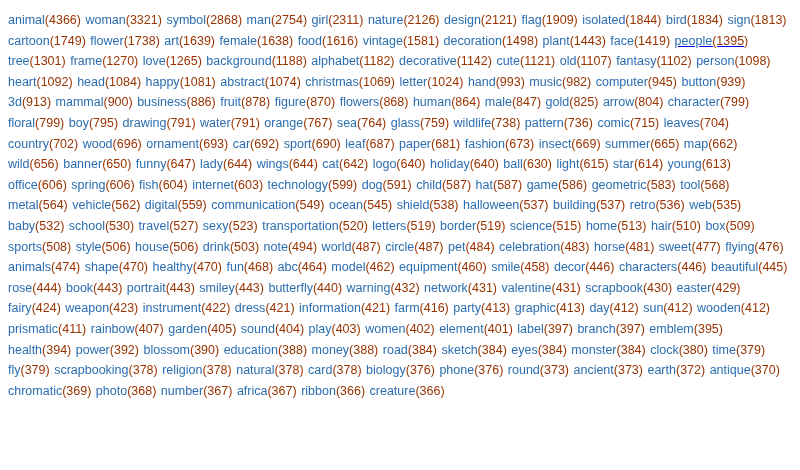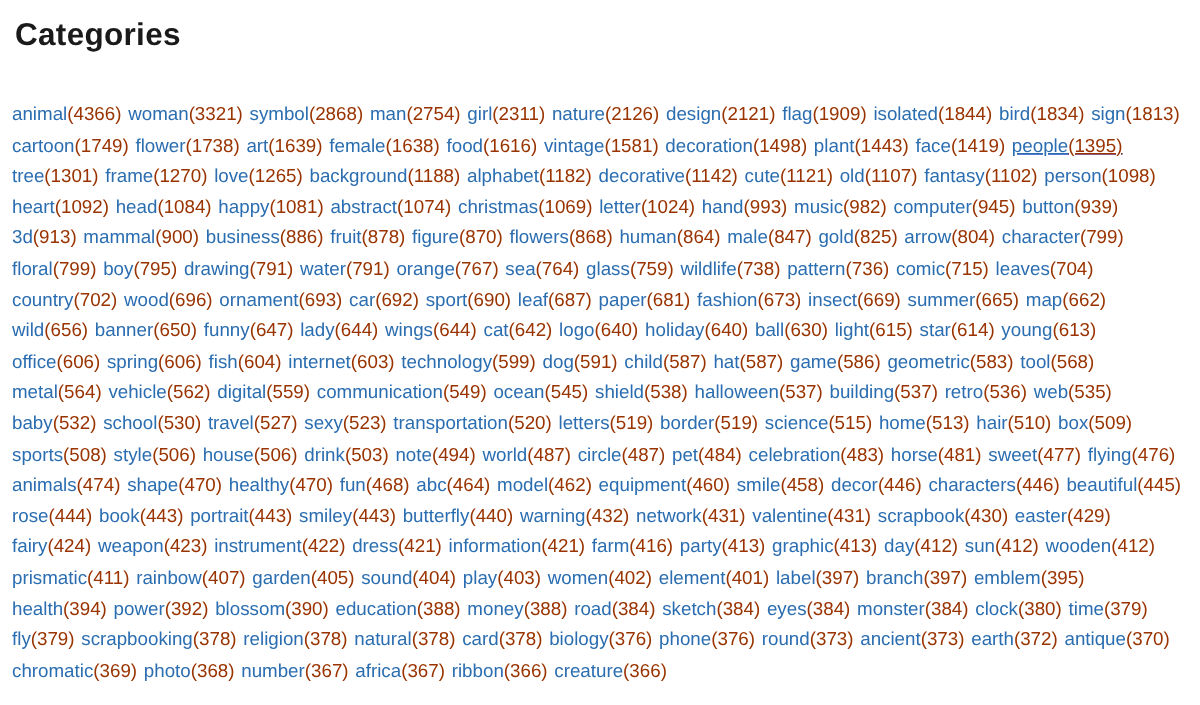--- a/index.html
+++ b/index.html
@@ -29,21 +29,20 @@
   }
   a.tag {
     text-decoration: none;
     white-space: nowrap;
     cursor: pointer;
   }
   a.tag .tag-name { color: var(--tag-color, #2a6db0); }
   a.tag .tag-count { color: var(--count-color, #993300); }
   a.tag.highlighted { text-decoration: underline; }
   a.tag.highlighted .tag-name,
-  a.tag.highlighted .tag-count { text-decoration: underline; }
+  a.tag.highlighted .tag-count { }
 </style>
 </head>
 <body>
 
 <div class="page">
-  <h1 class="page-title">Categories</h1>
   <div class="tag-cloud" id="tag-cloud"><a href="#" class="tag"><span class="tag-name">animal</span><span class="tag-count">(4366)</span></a> <a href="#" class="tag"><span class="tag-name">woman</span><span class="tag-count">(3321)</span></a> <a href="#" class="tag"><span class="tag-name">symbol</span><span class="tag-count">(2868)</span></a> <a href="#" class="tag"><span class="tag-name">man</span><span class="tag-count">(2754)</span></a> <a href="#" class="tag"><span class="tag-name">girl</span><span class="tag-count">(2311)</span></a> <a href="#" class="tag"><span class="tag-name">nature</span><span class="tag-count">(2126)</span></a> <a href="#" class="tag"><span class="tag-name">design</span><span class="tag-count">(2121)</span></a> <a href="#" class="tag"><span class="tag-name">flag</span><span class="tag-count">(1909)</span></a> <a href="#" class="tag"><span class="tag-name">isolated</span><span class="tag-count">(1844)</span></a> <a href="#" class="tag"><span class="tag-name">bird</span><span class="tag-count">(1834)</span></a> <a href="#" class="tag"><span class="tag-name">sign</span><span class="tag-count">(1813)</span></a> <a href="#" class="tag"><span class="tag-name">cartoon</span><span class="tag-count">(1749)</span></a> <a href="#" class="tag"><span class="tag-name">flower</span><span class="tag-count">(1738)</span></a> <a href="#" class="tag"><span class="tag-name">art</span><span class="tag-count">(1639)</span></a> <a href="#" class="tag"><span class="tag-name">female</span><span class="tag-count">(1638)</span></a> <a href="#" class="tag"><span class="tag-name">food</span><span class="tag-count">(1616)</span></a> <a href="#" class="tag"><span class="tag-name">vintage</span><span class="tag-count">(1581)</span></a> <a href="#" class="tag"><span class="tag-name">decoration</span><span class="tag-count">(1498)</span></a> <a href="#" class="tag"><span class="tag-name">plant</span><span class="tag-count">(1443)</span></a> <a href="#" class="tag"><span class="tag-name">face</span><span class="tag-count">(1419)</span></a> <a href="#" class="tag highlighted"><span class="tag-name">people</span><span class="tag-count">(1395)</span></a> <a href="#" class="tag"><span class="tag-name">tree</span><span class="tag-count">(1301)</span></a> <a href="#" class="tag"><span class="tag-name">frame</span><span class="tag-count">(1270)</span></a> <a href="#" class="tag"><span class="tag-name">love</span><span class="tag-count">(1265)</span></a> <a href="#" class="tag"><span class="tag-name">background</span><span class="tag-count">(1188)</span></a> <a href="#" class="tag"><span class="tag-name">alphabet</span><span class="tag-count">(1182)</span></a> <a href="#" class="tag"><span class="tag-name">decorative</span><span class="tag-count">(1142)</span></a> <a href="#" class="tag"><span class="tag-name">cute</span><span class="tag-count">(1121)</span></a> <a href="#" class="tag"><span class="tag-name">old</span><span class="tag-count">(1107)</span></a> <a href="#" class="tag"><span class="tag-name">fantasy</span><span class="tag-count">(1102)</span></a> <a href="#" class="tag"><span class="tag-name">person</span><span class="tag-count">(1098)</span></a> <a href="#" class="tag"><span class="tag-name">heart</span><span class="tag-count">(1092)</span></a> <a href="#" class="tag"><span class="tag-name">head</span><span class="tag-count">(1084)</span></a> <a href="#" class="tag"><span class="tag-name">happy</span><span class="tag-count">(1081)</span></a> <a href="#" class="tag"><span class="tag-name">abstract</span><span class="tag-count">(1074)</span></a> <a href="#" class="tag"><span class="tag-name">christmas</span><span class="tag-count">(1069)</span></a> <a href="#" class="tag"><span class="tag-name">letter</span><span class="tag-count">(1024)</span></a> <a href="#" class="tag"><span class="tag-name">hand</span><span class="tag-count">(993)</span></a> <a href="#" class="tag"><span class="tag-name">music</span><span class="tag-count">(982)</span></a> <a href="#" class="tag"><span class="tag-name">computer</span><span class="tag-count">(945)</span></a> <a href="#" class="tag"><span class="tag-name">button</span><span class="tag-count">(939)</span></a> <a href="#" class="tag"><span class="tag-name">3d</span><span class="tag-count">(913)</span></a> <a href="#" class="tag"><span class="tag-name">mammal</span><span class="tag-count">(900)</span></a> <a href="#" class="tag"><span class="tag-name">business</span><span class="tag-count">(886)</span></a> <a href="#" class="tag"><span class="tag-name">fruit</span><span class="tag-count">(878)</span></a> <a href="#" class="tag"><span class="tag-name">figure</span><span class="tag-count">(870)</span></a> <a href="#" class="tag"><span class="tag-name">flowers</span><span class="tag-count">(868)</span></a> <a href="#" class="tag"><span class="tag-name">human</span><span class="tag-count">(864)</span></a> <a href="#" class="tag"><span class="tag-name">male</span><span class="tag-count">(847)</span></a> <a href="#" class="tag"><span class="tag-name">gold</span><span class="tag-count">(825)</span></a> <a href="#" class="tag"><span class="tag-name">arrow</span><span class="tag-count">(804)</span></a> <a href="#" class="tag"><span class="tag-name">character</span><span class="tag-count">(799)</span></a> <a href="#" class="tag"><span class="tag-name">floral</span><span class="tag-count">(799)</span></a> <a href="#" class="tag"><span class="tag-name">boy</span><span class="tag-count">(795)</span></a> <a href="#" class="tag"><span class="tag-name">drawing</span><span class="tag-count">(791)</span></a> <a href="#" class="tag"><span class="tag-name">water</span><span class="tag-count">(791)</span></a> <a href="#" class="tag"><span class="tag-name">orange</span><span class="tag-count">(767)</span></a> <a href="#" class="tag"><span class="tag-name">sea</span><span class="tag-count">(764)</span></a> <a href="#" class="tag"><span class="tag-name">glass</span><span class="tag-count">(759)</span></a> <a href="#" class="tag"><span class="tag-name">wildlife</span><span class="tag-count">(738)</span></a> <a href="#" class="tag"><span class="tag-name">pattern</span><span class="tag-count">(736)</span></a> <a href="#" class="tag"><span class="tag-name">comic</span><span class="tag-count">(715)</span></a> <a href="#" class="tag"><span class="tag-name">leaves</span><span class="tag-count">(704)</span></a> <a href="#" class="tag"><span class="tag-name">country</span><span class="tag-count">(702)</span></a> <a href="#" class="tag"><span class="tag-name">wood</span><span class="tag-count">(696)</span></a> <a href="#" class="tag"><span class="tag-name">ornament</span><span class="tag-count">(693)</span></a> <a href="#" class="tag"><span class="tag-name">car</span><span class="tag-count">(692)</span></a> <a href="#" class="tag"><span class="tag-name">sport</span><span class="tag-count">(690)</span></a> <a href="#" class="tag"><span class="tag-name">leaf</span><span class="tag-count">(687)</span></a> <a href="#" class="tag"><span class="tag-name">paper</span><span class="tag-count">(681)</span></a> <a href="#" class="tag"><span class="tag-name">fashion</span><span class="tag-count">(673)</span></a> <a href="#" class="tag"><span class="tag-name">insect</span><span class="tag-count">(669)</span></a> <a href="#" class="tag"><span class="tag-name">summer</span><span class="tag-count">(665)</span></a> <a href="#" class="tag"><span class="tag-name">map</span><span class="tag-count">(662)</span></a> <a href="#" class="tag"><span class="tag-name">wild</span><span class="tag-count">(656)</span></a> <a href="#" class="tag"><span class="tag-name">banner</span><span class="tag-count">(650)</span></a> <a href="#" class="tag"><span class="tag-name">funny</span><span class="tag-count">(647)</span></a> <a href="#" class="tag"><span class="tag-name">lady</span><span class="tag-count">(644)</span></a> <a href="#" class="tag"><span class="tag-name">wings</span><span class="tag-count">(644)</span></a> <a href="#" class="tag"><span class="tag-name">cat</span><span class="tag-count">(642)</span></a> <a href="#" class="tag"><span class="tag-name">logo</span><span class="tag-count">(640)</span></a> <a href="#" class="tag"><span class="tag-name">holiday</span><span class="tag-count">(640)</span></a> <a href="#" class="tag"><span class="tag-name">ball</span><span class="tag-count">(630)</span></a> <a href="#" class="tag"><span class="tag-name">light</span><span class="tag-count">(615)</span></a> <a href="#" class="tag"><span class="tag-name">star</span><span class="tag-count">(614)</span></a> <a href="#" class="tag"><span class="tag-name">young</span><span class="tag-count">(613)</span></a> <a href="#" class="tag"><span class="tag-name">office</span><span class="tag-count">(606)</span></a> <a href="#" class="tag"><span class="tag-name">spring</span><span class="tag-count">(606)</span></a> <a href="#" class="tag"><span class="tag-name">fish</span><span class="tag-count">(604)</span></a> <a href="#" class="tag"><span class="tag-name">internet</span><span class="tag-count">(603)</span></a> <a href="#" class="tag"><span class="tag-name">technology</span><span class="tag-count">(599)</span></a> <a href="#" class="tag"><span class="tag-name">dog</span><span class="tag-count">(591)</span></a> <a href="#" class="tag"><span class="tag-name">child</span><span class="tag-count">(587)</span></a> <a href="#" class="tag"><span class="tag-name">hat</span><span class="tag-count">(587)</span></a> <a href="#" class="tag"><span class="tag-name">game</span><span class="tag-count">(586)</span></a> <a href="#" class="tag"><span class="tag-name">geometric</span><span class="tag-count">(583)</span></a> <a href="#" class="tag"><span class="tag-name">tool</span><span class="tag-count">(568)</span></a> <a href="#" class="tag"><span class="tag-name">metal</span><span class="tag-count">(564)</span></a> <a href="#" class="tag"><span class="tag-name">vehicle</span><span class="tag-count">(562)</span></a> <a href="#" class="tag"><span class="tag-name">digital</span><span class="tag-count">(559)</span></a> <a href="#" class="tag"><span class="tag-name">communication</span><span class="tag-count">(549)</span></a> <a href="#" class="tag"><span class="tag-name">ocean</span><span class="tag-count">(545)</span></a> <a href="#" class="tag"><span class="tag-name">shield</span><span class="tag-count">(538)</span></a> <a href="#" class="tag"><span class="tag-name">halloween</span><span class="tag-count">(537)</span></a> <a href="#" class="tag"><span class="tag-name">building</span><span class="tag-count">(537)</span></a> <a href="#" class="tag"><span class="tag-name">retro</span><span class="tag-count">(536)</span></a> <a href="#" class="tag"><span class="tag-name">web</span><span class="tag-count">(535)</span></a> <a href="#" class="tag"><span class="tag-name">baby</span><span class="tag-count">(532)</span></a> <a href="#" class="tag"><span class="tag-name">school</span><span class="tag-count">(530)</span></a> <a href="#" class="tag"><span class="tag-name">travel</span><span class="tag-count">(527)</span></a> <a href="#" class="tag"><span class="tag-name">sexy</span><span class="tag-count">(523)</span></a> <a href="#" class="tag"><span class="tag-name">transportation</span><span class="tag-count">(520)</span></a> <a href="#" class="tag"><span class="tag-name">letters</span><span class="tag-count">(519)</span></a> <a href="#" class="tag"><span class="tag-name">border</span><span class="tag-count">(519)</span></a> <a href="#" class="tag"><span class="tag-name">science</span><span class="tag-count">(515)</span></a> <a href="#" class="tag"><span class="tag-name">home</span><span class="tag-count">(513)</span></a> <a href="#" class="tag"><span class="tag-name">hair</span><span class="tag-count">(510)</span></a> <a href="#" class="tag"><span class="tag-name">box</span><span class="tag-count">(509)</span></a> <a href="#" class="tag"><span class="tag-name">sports</span><span class="tag-count">(508)</span></a> <a href="#" class="tag"><span class="tag-name">style</span><span class="tag-count">(506)</span></a> <a href="#" class="tag"><span class="tag-name">house</span><span class="tag-count">(506)</span></a> <a href="#" class="tag"><span class="tag-name">drink</span><span class="tag-count">(503)</span></a> <a href="#" class="tag"><span class="tag-name">note</span><span class="tag-count">(494)</span></a> <a href="#" class="tag"><span class="tag-name">world</span><span class="tag-count">(487)</span></a> <a href="#" class="tag"><span class="tag-name">circle</span><span class="tag-count">(487)</span></a> <a href="#" class="tag"><span class="tag-name">pet</span><span class="tag-count">(484)</span></a> <a href="#" class="tag"><span class="tag-name">celebration</span><span class="tag-count">(483)</span></a> <a href="#" class="tag"><span class="tag-name">horse</span><span class="tag-count">(481)</span></a> <a href="#" class="tag"><span class="tag-name">sweet</span><span class="tag-count">(477)</span></a> <a href="#" class="tag"><span class="tag-name">flying</span><span class="tag-count">(476)</span></a> <a href="#" class="tag"><span class="tag-name">animals</span><span class="tag-count">(474)</span></a> <a href="#" class="tag"><span class="tag-name">shape</span><span class="tag-count">(470)</span></a> <a href="#" class="tag"><span class="tag-name">healthy</span><span class="tag-count">(470)</span></a> <a href="#" class="tag"><span class="tag-name">fun</span><span class="tag-count">(468)</span></a> <a href="#" class="tag"><span class="tag-name">abc</span><span class="tag-count">(464)</span></a> <a href="#" class="tag"><span class="tag-name">model</span><span class="tag-count">(462)</span></a> <a href="#" class="tag"><span class="tag-name">equipment</span><span class="tag-count">(460)</span></a> <a href="#" class="tag"><span class="tag-name">smile</span><span class="tag-count">(458)</span></a> <a href="#" class="tag"><span class="tag-name">decor</span><span class="tag-count">(446)</span></a> <a href="#" class="tag"><span class="tag-name">characters</span><span class="tag-count">(446)</span></a> <a href="#" class="tag"><span class="tag-name">beautiful</span><span class="tag-count">(445)</span></a> <a href="#" class="tag"><span class="tag-name">rose</span><span class="tag-count">(444)</span></a> <a href="#" class="tag"><span class="tag-name">book</span><span class="tag-count">(443)</span></a> <a href="#" class="tag"><span class="tag-name">portrait</span><span class="tag-count">(443)</span></a> <a href="#" class="tag"><span class="tag-name">smiley</span><span class="tag-count">(443)</span></a> <a href="#" class="tag"><span class="tag-name">butterfly</span><span class="tag-count">(440)</span></a> <a href="#" class="tag"><span class="tag-name">warning</span><span class="tag-count">(432)</span></a> <a href="#" class="tag"><span class="tag-name">network</span><span class="tag-count">(431)</span></a> <a href="#" class="tag"><span class="tag-name">valentine</span><span class="tag-count">(431)</span></a> <a href="#" class="tag"><span class="tag-name">scrapbook</span><span class="tag-count">(430)</span></a> <a href="#" class="tag"><span class="tag-name">easter</span><span class="tag-count">(429)</span></a> <a href="#" class="tag"><span class="tag-name">fairy</span><span class="tag-count">(424)</span></a> <a href="#" class="tag"><span class="tag-name">weapon</span><span class="tag-count">(423)</span></a> <a href="#" class="tag"><span class="tag-name">instrument</span><span class="tag-count">(422)</span></a> <a href="#" class="tag"><span class="tag-name">dress</span><span class="tag-count">(421)</span></a> <a href="#" class="tag"><span class="tag-name">information</span><span class="tag-count">(421)</span></a> <a href="#" class="tag"><span class="tag-name">farm</span><span class="tag-count">(416)</span></a> <a href="#" class="tag"><span class="tag-name">party</span><span class="tag-count">(413)</span></a> <a href="#" class="tag"><span class="tag-name">graphic</span><span class="tag-count">(413)</span></a> <a href="#" class="tag"><span class="tag-name">day</span><span class="tag-count">(412)</span></a> <a href="#" class="tag"><span class="tag-name">sun</span><span class="tag-count">(412)</span></a> <a href="#" class="tag"><span class="tag-name">wooden</span><span class="tag-count">(412)</span></a> <a href="#" class="tag"><span class="tag-name">prismatic</span><span class="tag-count">(411)</span></a> <a href="#" class="tag"><span class="tag-name">rainbow</span><span class="tag-count">(407)</span></a> <a href="#" class="tag"><span class="tag-name">garden</span><span class="tag-count">(405)</span></a> <a href="#" class="tag"><span class="tag-name">sound</span><span class="tag-count">(404)</span></a> <a href="#" class="tag"><span class="tag-name">play</span><span class="tag-count">(403)</span></a> <a href="#" class="tag"><span class="tag-name">women</span><span class="tag-count">(402)</span></a> <a href="#" class="tag"><span class="tag-name">element</span><span class="tag-count">(401)</span></a> <a href="#" class="tag"><span class="tag-name">label</span><span class="tag-count">(397)</span></a> <a href="#" class="tag"><span class="tag-name">branch</span><span class="tag-count">(397)</span></a> <a href="#" class="tag"><span class="tag-name">emblem</span><span class="tag-count">(395)</span></a> <a href="#" class="tag"><span class="tag-name">health</span><span class="tag-count">(394)</span></a> <a href="#" class="tag"><span class="tag-name">power</span><span class="tag-count">(392)</span></a> <a href="#" class="tag"><span class="tag-name">blossom</span><span class="tag-count">(390)</span></a> <a href="#" class="tag"><span class="tag-name">education</span><span class="tag-count">(388)</span></a> <a href="#" class="tag"><span class="tag-name">money</span><span class="tag-count">(388)</span></a> <a href="#" class="tag"><span class="tag-name">road</span><span class="tag-count">(384)</span></a> <a href="#" class="tag"><span class="tag-name">sketch</span><span class="tag-count">(384)</span></a> <a href="#" class="tag"><span class="tag-name">eyes</span><span class="tag-count">(384)</span></a> <a href="#" class="tag"><span class="tag-name">monster</span><span class="tag-count">(384)</span></a> <a href="#" class="tag"><span class="tag-name">clock</span><span class="tag-count">(380)</span></a> <a href="#" class="tag"><span class="tag-name">time</span><span class="tag-count">(379)</span></a> <a href="#" class="tag"><span class="tag-name">fly</span><span class="tag-count">(379)</span></a> <a href="#" class="tag"><span class="tag-name">scrapbooking</span><span class="tag-count">(378)</span></a> <a href="#" class="tag"><span class="tag-name">religion</span><span class="tag-count">(378)</span></a> <a href="#" class="tag"><span class="tag-name">natural</span><span class="tag-count">(378)</span></a> <a href="#" class="tag"><span class="tag-name">card</span><span class="tag-count">(378)</span></a> <a href="#" class="tag"><span class="tag-name">biology</span><span class="tag-count">(376)</span></a> <a href="#" class="tag"><span class="tag-name">phone</span><span class="tag-count">(376)</span></a> <a href="#" class="tag"><span class="tag-name">round</span><span class="tag-count">(373)</span></a> <a href="#" class="tag"><span class="tag-name">ancient</span><span class="tag-count">(373)</span></a> <a href="#" class="tag"><span class="tag-name">earth</span><span class="tag-count">(372)</span></a> <a href="#" class="tag"><span class="tag-name">antique</span><span class="tag-count">(370)</span></a> <a href="#" class="tag"><span class="tag-name">chromatic</span><span class="tag-count">(369)</span></a> <a href="#" class="tag"><span class="tag-name">photo</span><span class="tag-count">(368)</span></a> <a href="#" class="tag"><span class="tag-name">number</span><span class="tag-count">(367)</span></a> <a href="#" class="tag"><span class="tag-name">africa</span><span class="tag-count">(367)</span></a> <a href="#" class="tag"><span class="tag-name">ribbon</span><span class="tag-count">(366)</span></a> <a href="#" class="tag"><span class="tag-name">creature</span><span class="tag-count">(366)</span></a> </div>
 </div>
 
 </body></html>

